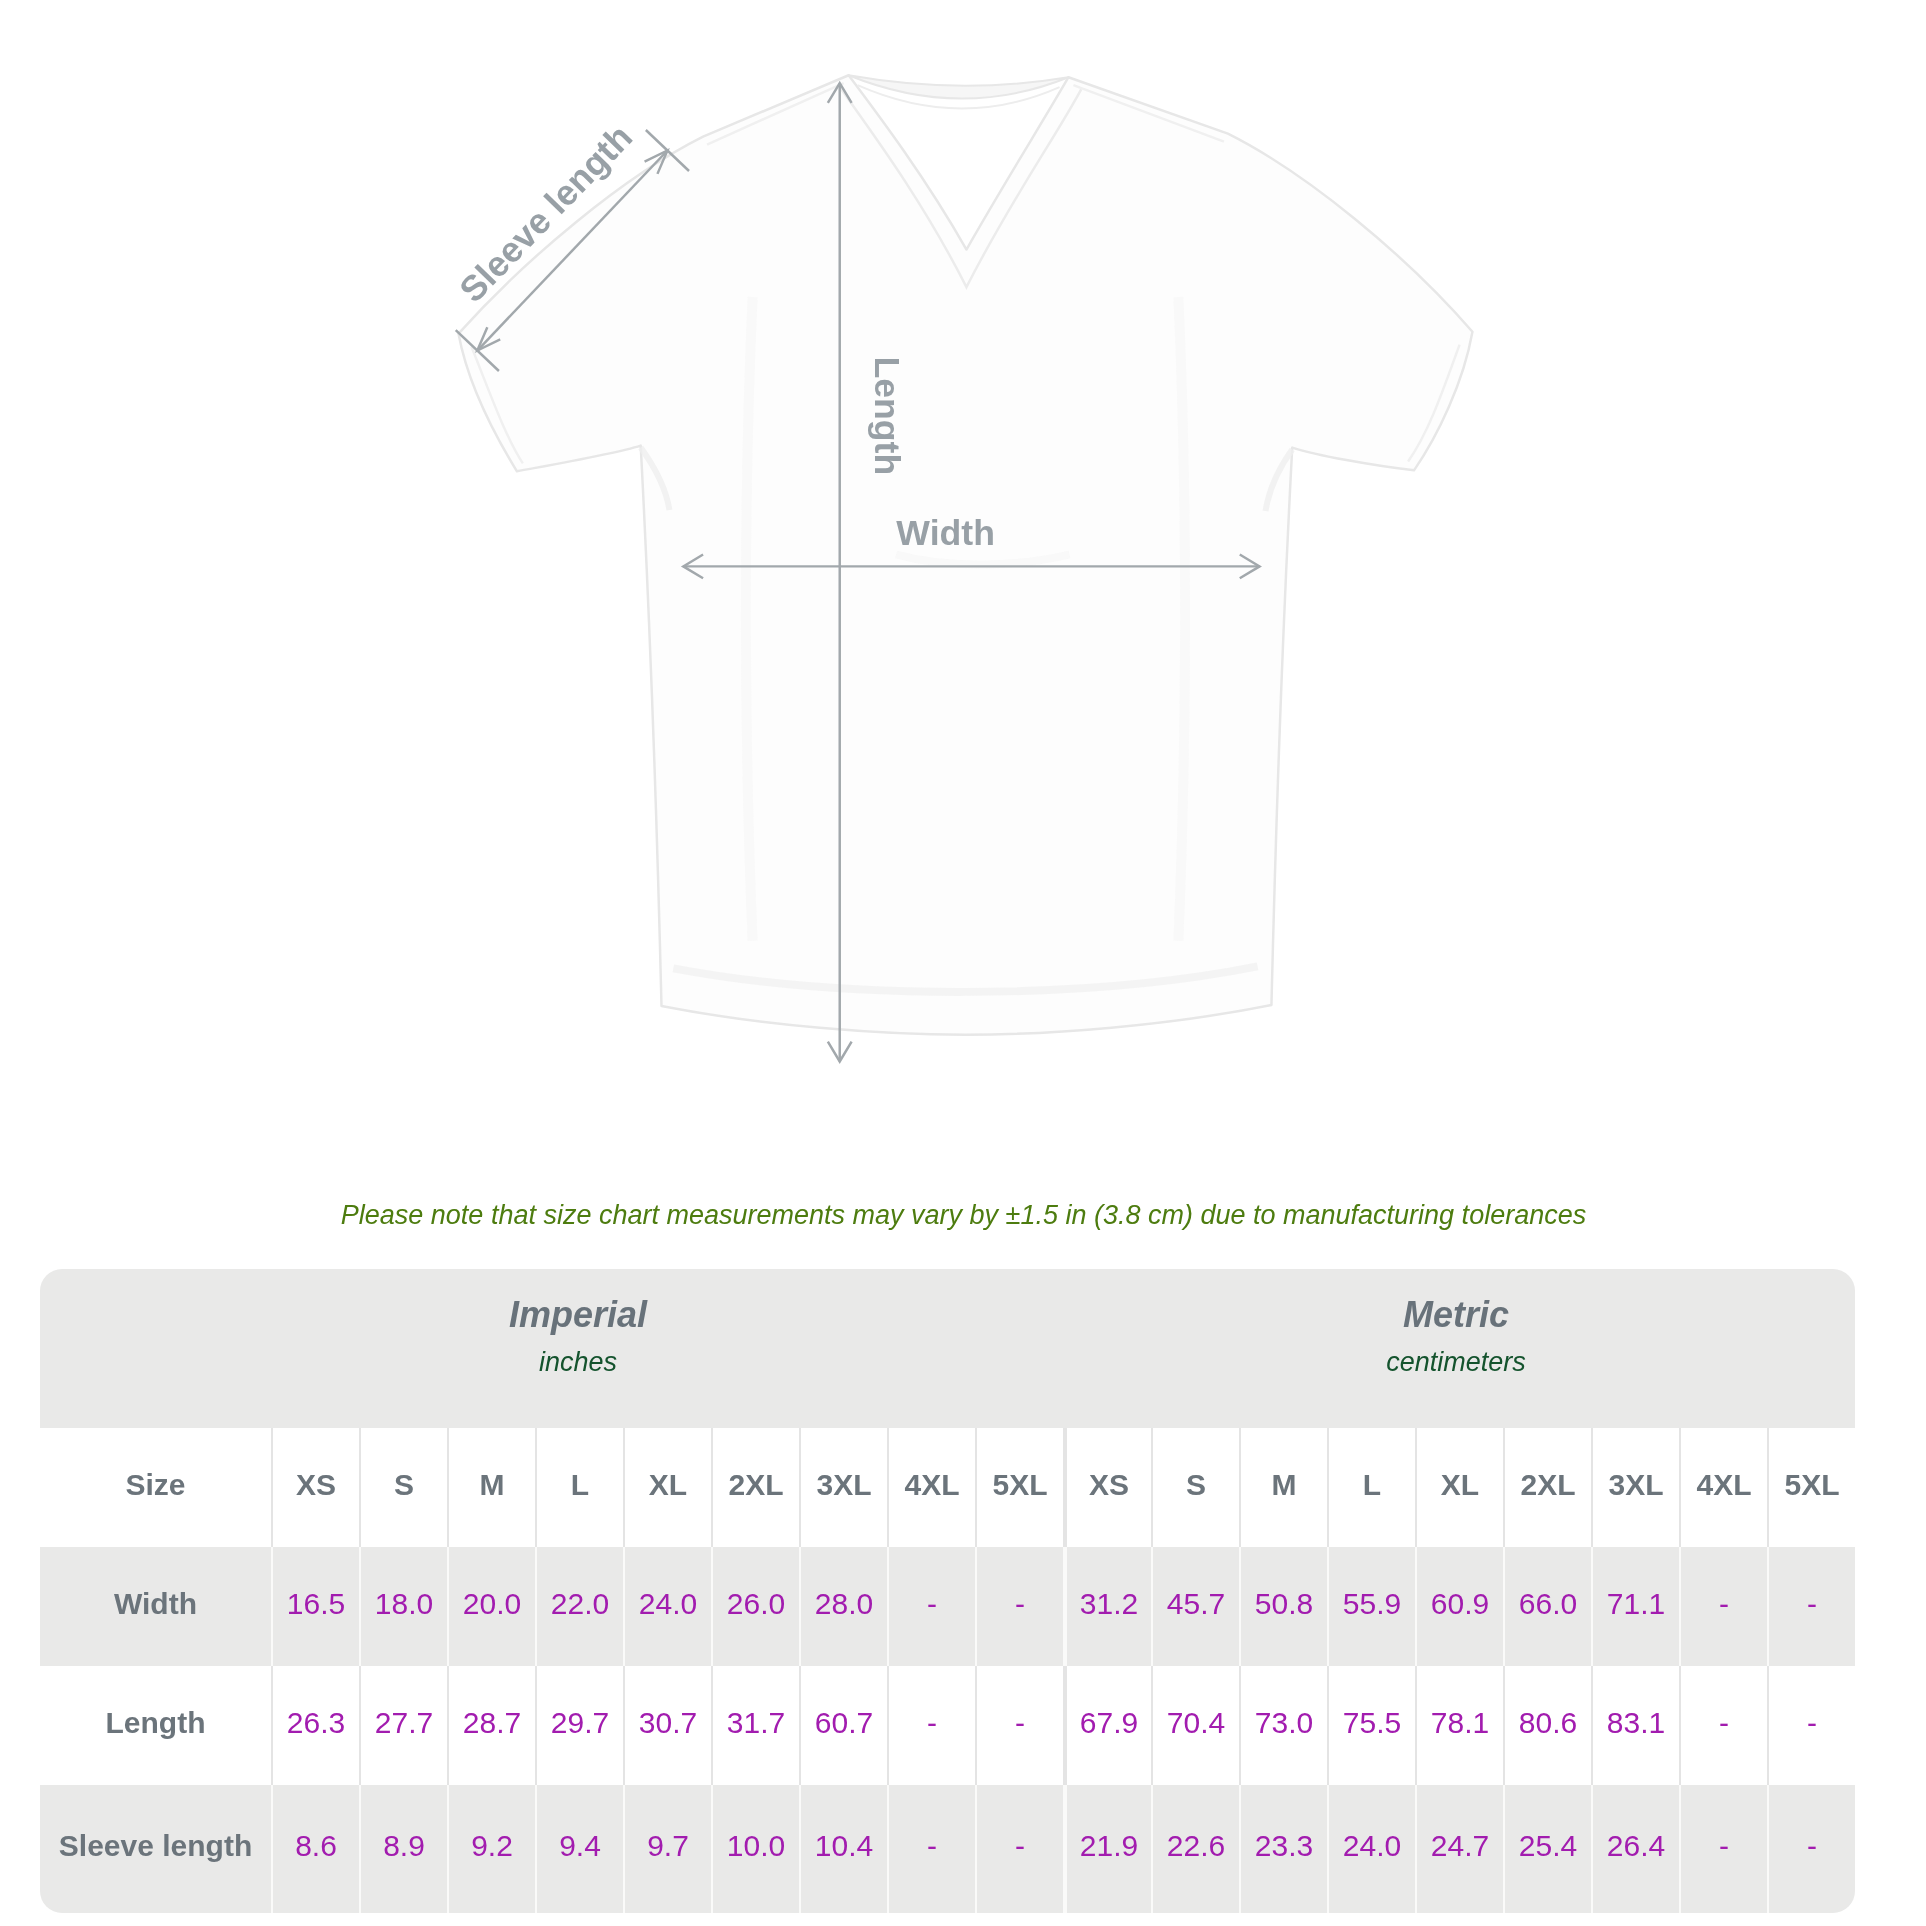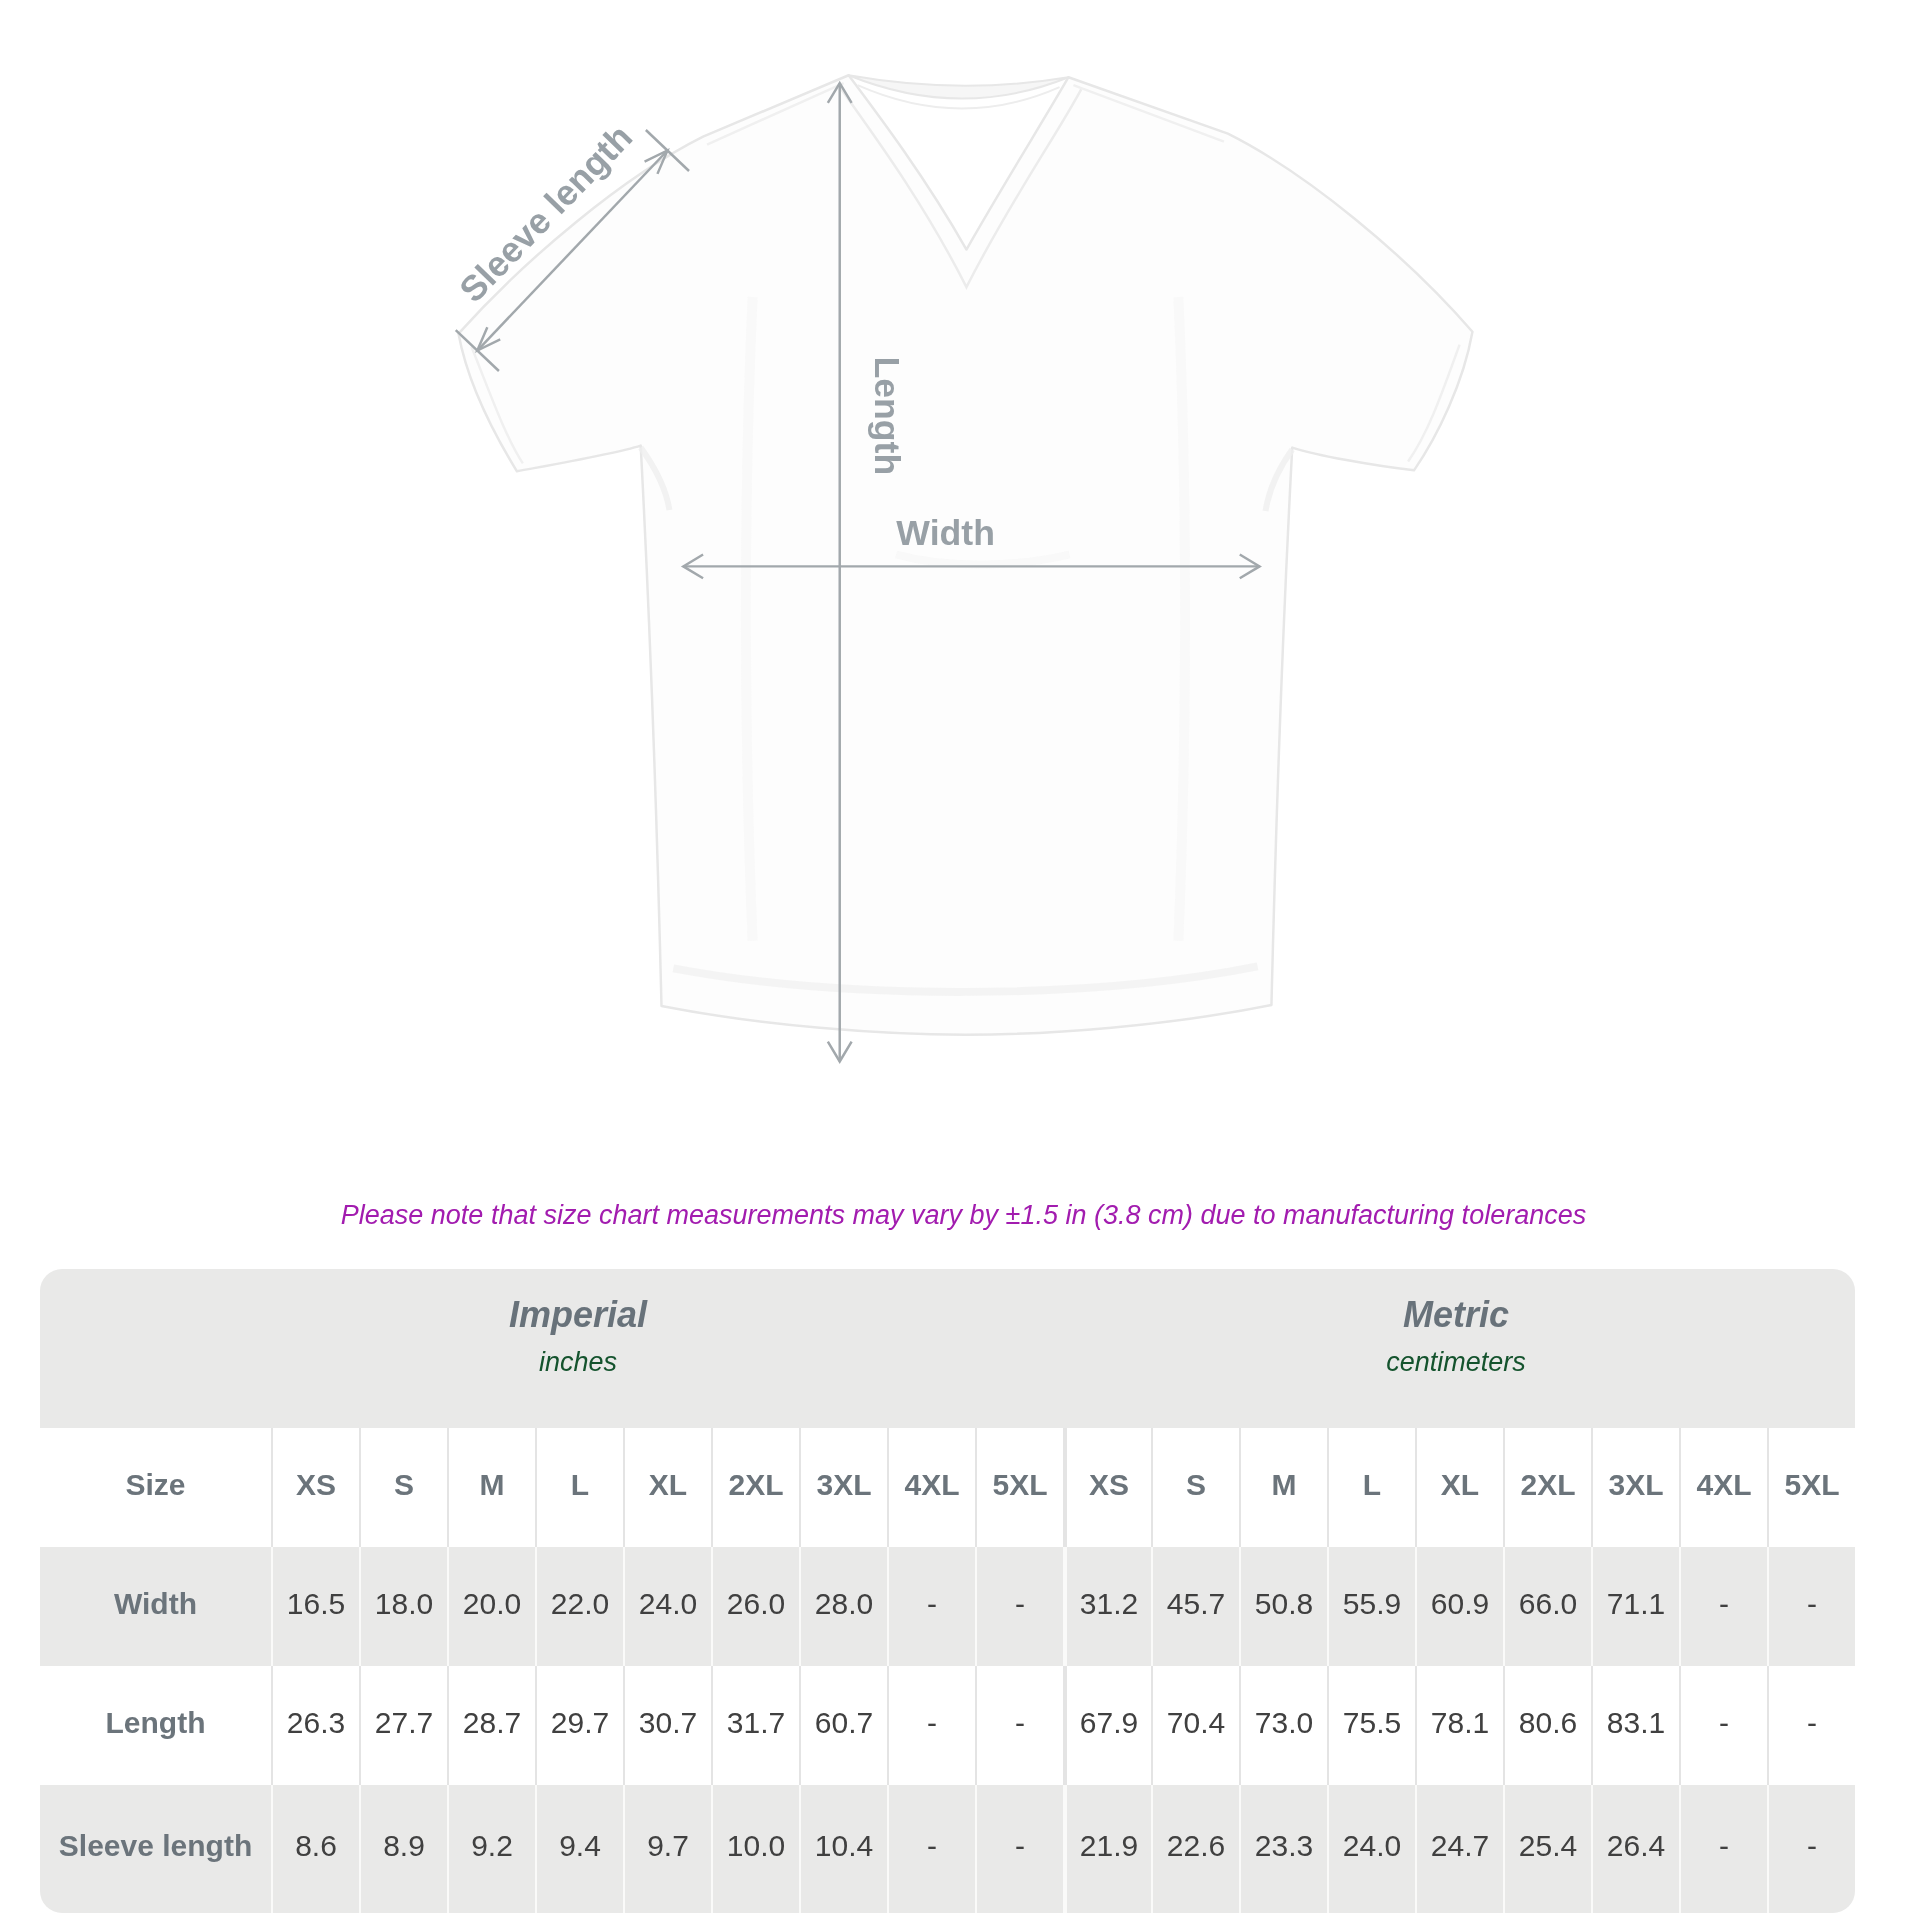--- a/index.html
+++ b/index.html
@@ -8,21 +8,21 @@
   .page { position: relative; width: 1927px; height: 1927px; background:#ffffff; overflow:hidden; }
 
   
   .diagram { position:absolute; left:0; top:0; width:1927px; height:1109px; }
   .diagram svg { display:block; width:100%; height:100%; }
 
   
   .title { position:absolute; left:0; top:1135px; width:100%; text-align:center;
            font-size:47px; font-weight:bold; color:#2f3234; letter-spacing:0.5px; }
   .subtitle { position:absolute; left:0; top:1200px; width:100%; text-align:center;
-              font-size:27px; font-style:italic; color:#a21caf; }
+              font-size:27px; font-style:italic; color:#4d7c0f; }
 
   
   .table-card { position:absolute; left:40px; top:1269px; width:1815px; height:644px;
                 border-radius:22px; overflow:hidden; background:#ffffff; }
 
   .unit-band { position:relative; height:159px; background:#e9e9e8; }
   .unit-group { position:absolute; top:24px; transform:translateX(-50%); text-align:center; }
   .unit-imperial { left:538px; }
   .unit-metric { left:1416px; }
   .unit-name { font-size:36px; font-weight:bold; font-style:italic; color:#68727a; line-height:44px; }
@@ -33,21 +33,21 @@
   .row-white { background:#ffffff; --sep:#e4e4e4; }
   .row-gray  { background:#e9e9e8; --sep:#fafaf9; }
 
   .cell { display:flex; align-items:center; justify-content:center;
           border-left:2px solid var(--sep); padding-bottom:6px; }
   .cell.lbl { border-left:none; }
   .rep { display:contents; }
   .rep-metric > .cell:first-child { border-left-width:4px; }
 
   .lbl, .head-cell { font-size:30px; font-weight:bold; color:#6b747b; }
-  .val { font-size:30px; color:#404040; }
+  .val { font-size:30px; color:#a21caf; }
 </style>
 </head>
 <body>
 
 <div class="page">
 
   <div class="diagram">
     <svg viewBox="0 0 1946 1120" xmlns="http://www.w3.org/2000/svg">
 
       <g>

